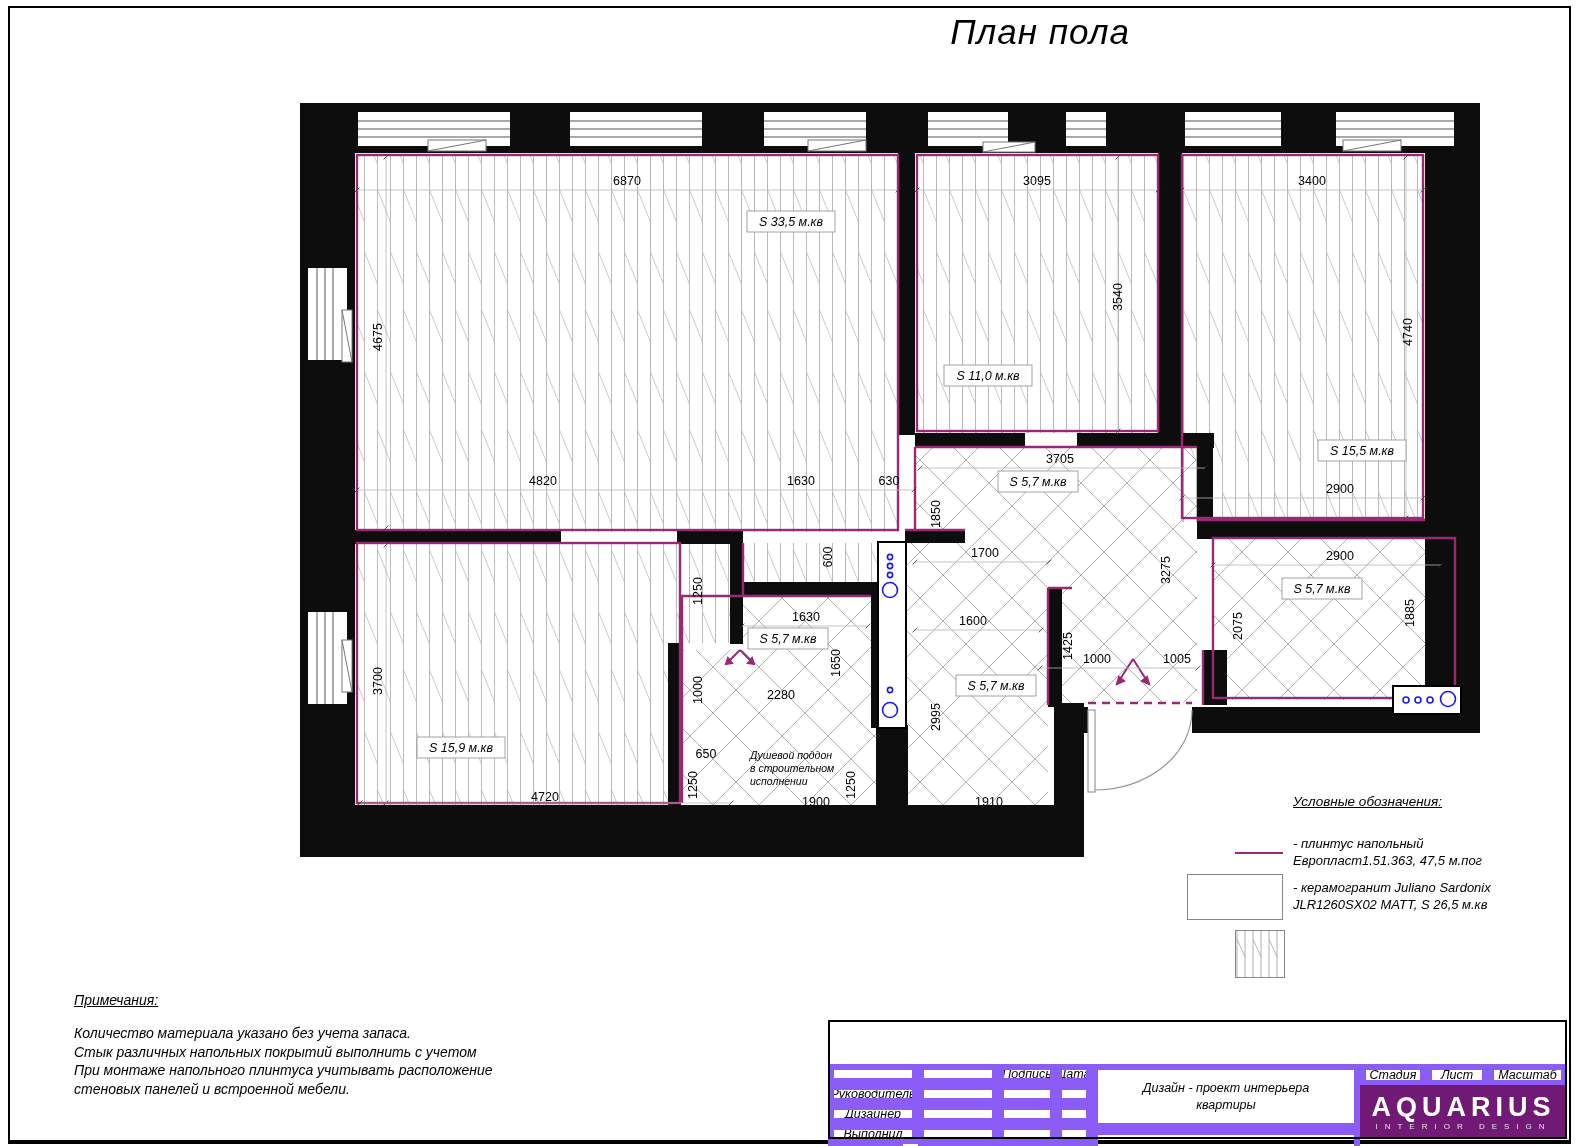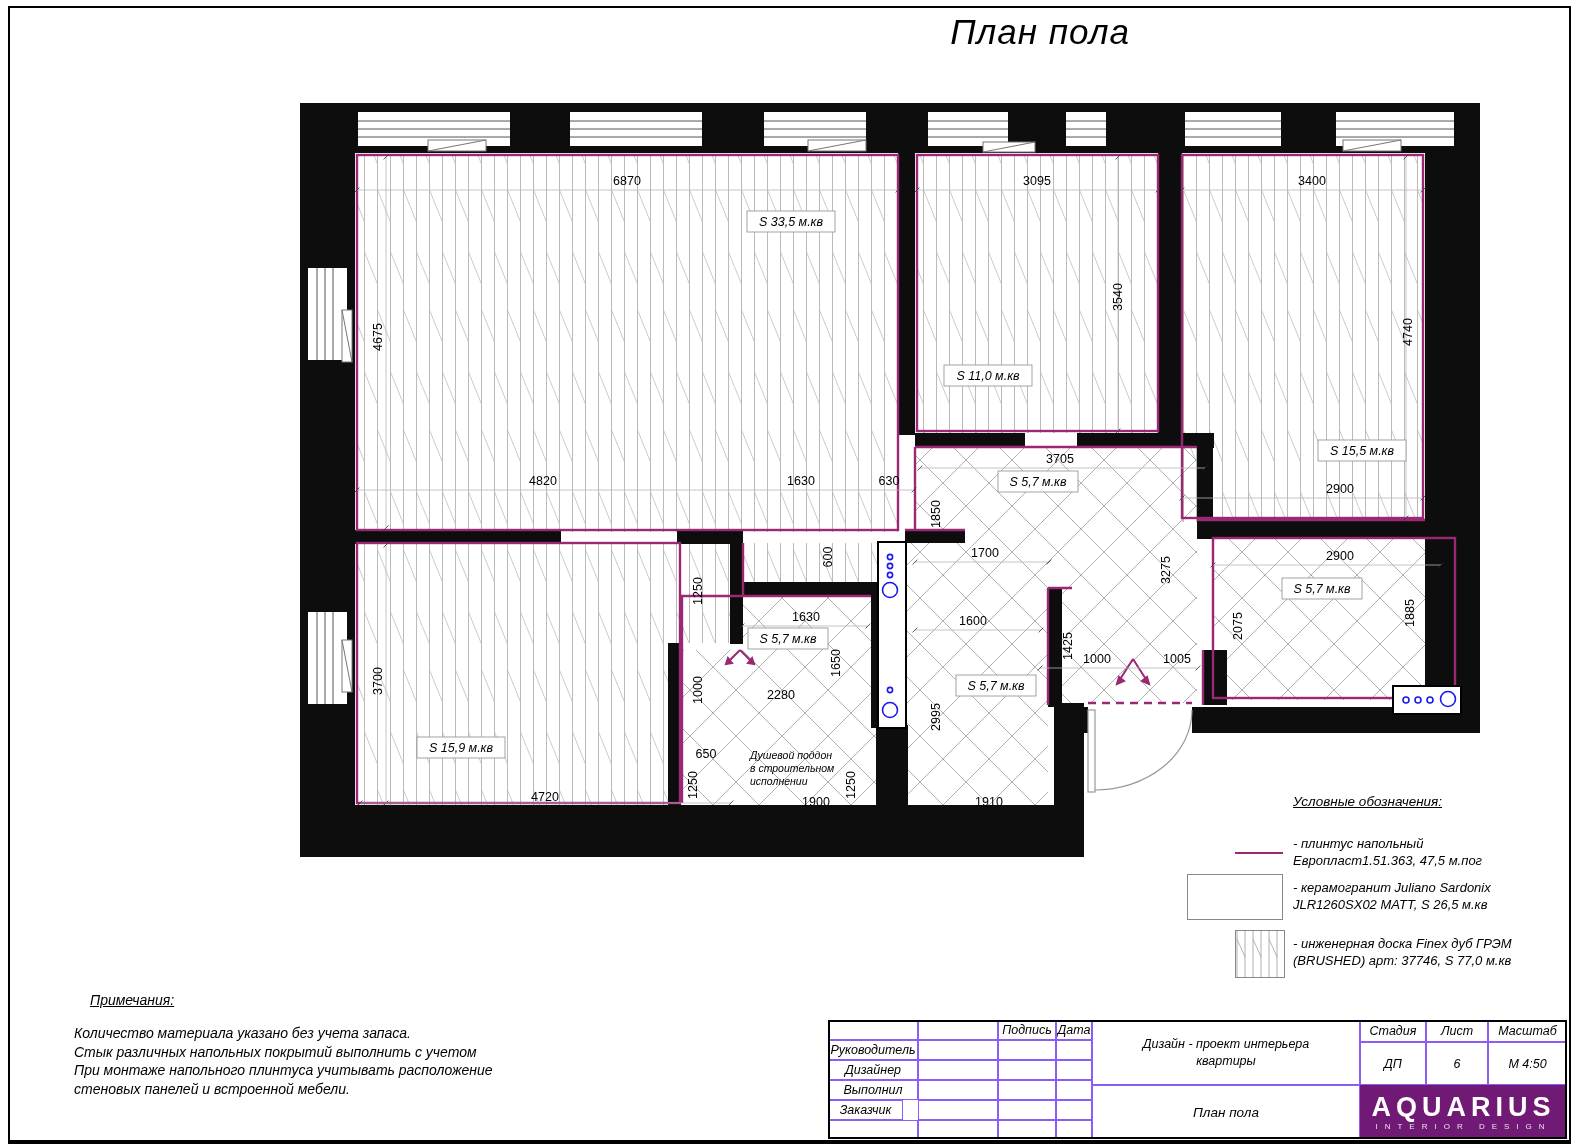--- a/index.html
+++ b/index.html
@@ -12,25 +12,25 @@
   .small-t{font-size:10.5px;font-style:italic;fill:#000;}
   
   .legend{position:absolute;left:1185px;top:790px;width:330px;height:200px;font-style:italic;font-size:13px;}
   .legend-title{position:absolute;left:108px;top:4px;text-decoration:underline;font-size:13.5px;white-space:nowrap;}
   .lg-item-text{position:absolute;left:108px;line-height:17px;white-space:nowrap;}
   .lg-line{position:absolute;left:50px;top:62px;width:48px;border-top:2.5px solid #9b2873;}
   .lg-rect{position:absolute;left:2px;top:84px;width:94px;height:44px;border:1px solid #888;background:#fff;}
   .lg-hatch{position:absolute;left:50px;top:140px;width:48px;height:46px;border:1px solid #888;}
   
   .notes{position:absolute;left:74px;top:992px;width:470px;font-style:italic;font-size:14px;}
-  .notes-title{text-decoration:underline;margin-bottom:16px;margin-left:16px;}
+  .notes-title{text-decoration:underline;margin-bottom:16px;}
   .notes-line{line-height:18.5px;white-space:nowrap;}
   
   .tb{position:absolute;left:828px;top:1020px;width:739px;height:119px;font-style:italic;}
-  .tb .cell{position:absolute;border:1px solid #8b5cf6;box-sizing:border-box;display:flex;align-items:center;justify-content:center;font-size:12.5px;white-space:nowrap;overflow:hidden;}
+  .tb .cell{position:absolute;border:6px solid #8b5cf6;box-sizing:border-box;display:flex;align-items:center;justify-content:center;font-size:12.5px;white-space:nowrap;overflow:hidden;margin-top:44px;}
   .tb .outer{position:absolute;left:0;top:0;width:739px;height:119px;border:2px solid #000;box-sizing:border-box;}
   .tb-project{flex-direction:column;font-size:13.5px;text-align:center;line-height:17px;}
   .tb-big{font-size:17px;}
   .logo-box{position:absolute;background:#701a75;color:#fff;display:flex;flex-direction:column;align-items:center;justify-content:center;font-style:normal;}
   .logo-main{font-size:27px;font-weight:bold;letter-spacing:5px;line-height:26px;}
   .logo-sub{font-size:8px;letter-spacing:7px;margin-top:2px;color:#e8e8e8;}
 </style>
 </head>
 <body>
 
@@ -302,24 +302,20 @@
       <defs>
           <pattern id="woodL" patternUnits="userSpaceOnUse" width="16" height="46">
         <line x1="1" y1="0" x2="1" y2="46" stroke="#999" stroke-width="0.8"></line>
         <line x1="9" y1="0" x2="9" y2="46" stroke="#999" stroke-width="0.8"></line>
         <line x1="1" y1="8" x2="9" y2="26" stroke="#999" stroke-width="0.7"></line>
       </pattern>
         </defs>
       <rect width="48" height="46" fill="url(#woodL)"></rect>
     </svg>
   </div>
-  <div class="lg-item-text" style="top:145px;">
-    <div>- инженерная доска Finex дуб ГРЭМ</div>
-    <div>(BRUSHED) арт: 37746, S 77,0 м.кв</div>
-  </div>
 </div>
 
 <div class="notes">
   <div class="notes-title">Примечания:</div>
   <div class="notes-line">Количество материала указано без учета запаса.</div>
   <div class="notes-line">Стык различных напольных покрытий выполнить с учетом</div>
   <div class="notes-line">При монтаже напольного плинтуса учитывать расположение</div>
   <div class="notes-line">стеновых панелей и встроенной мебели.</div>
 </div>
 

